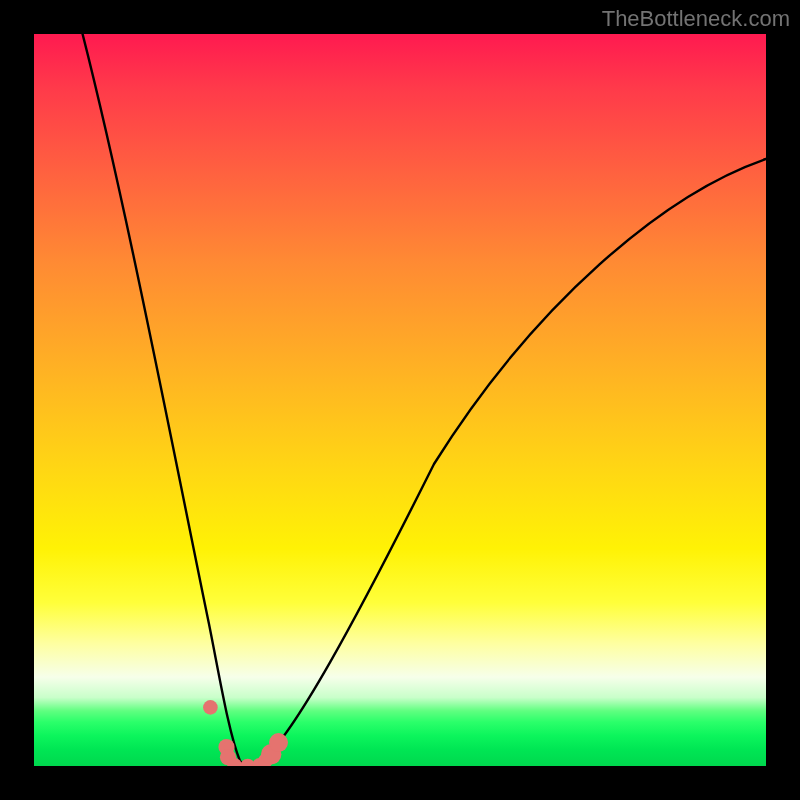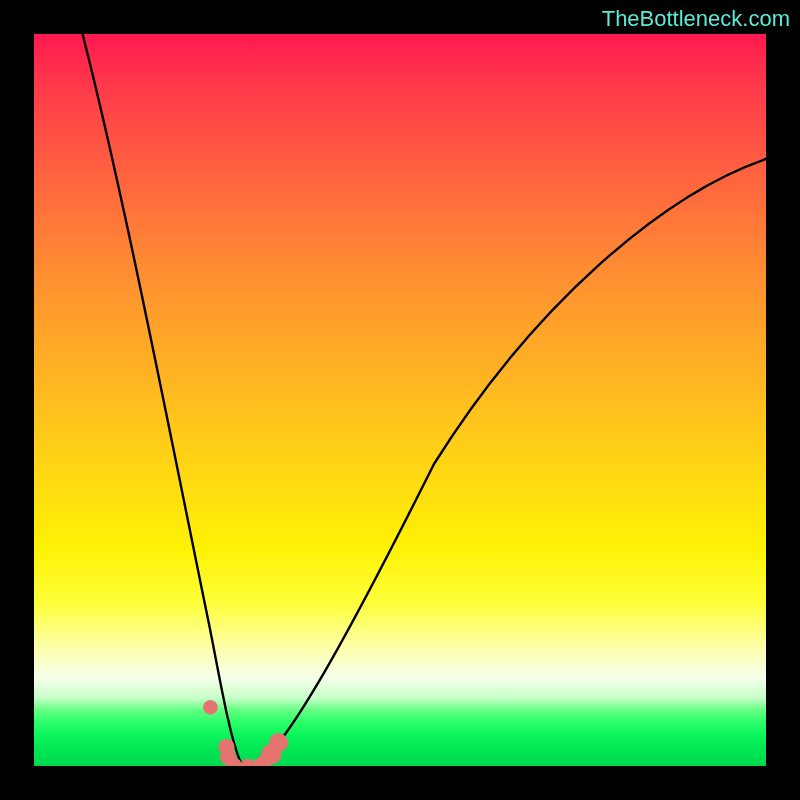--- a/index.html
+++ b/index.html
@@ -61,21 +61,21 @@
   }
   svg.curve {
     position: absolute;
     left: 0; top: 0;
     width: 100%; height: 100%;
   }
   .watermark {
     position: absolute;
     top: 6px;
     right: 10px;
-    color: #5eead4;
+    color: #737373;
     font-size: 22px;
     font-weight: 500;
     letter-spacing: 0px;
     user-select: none;
   }
 </style>
 </head>
 <body>
 
 <div class="frame">

